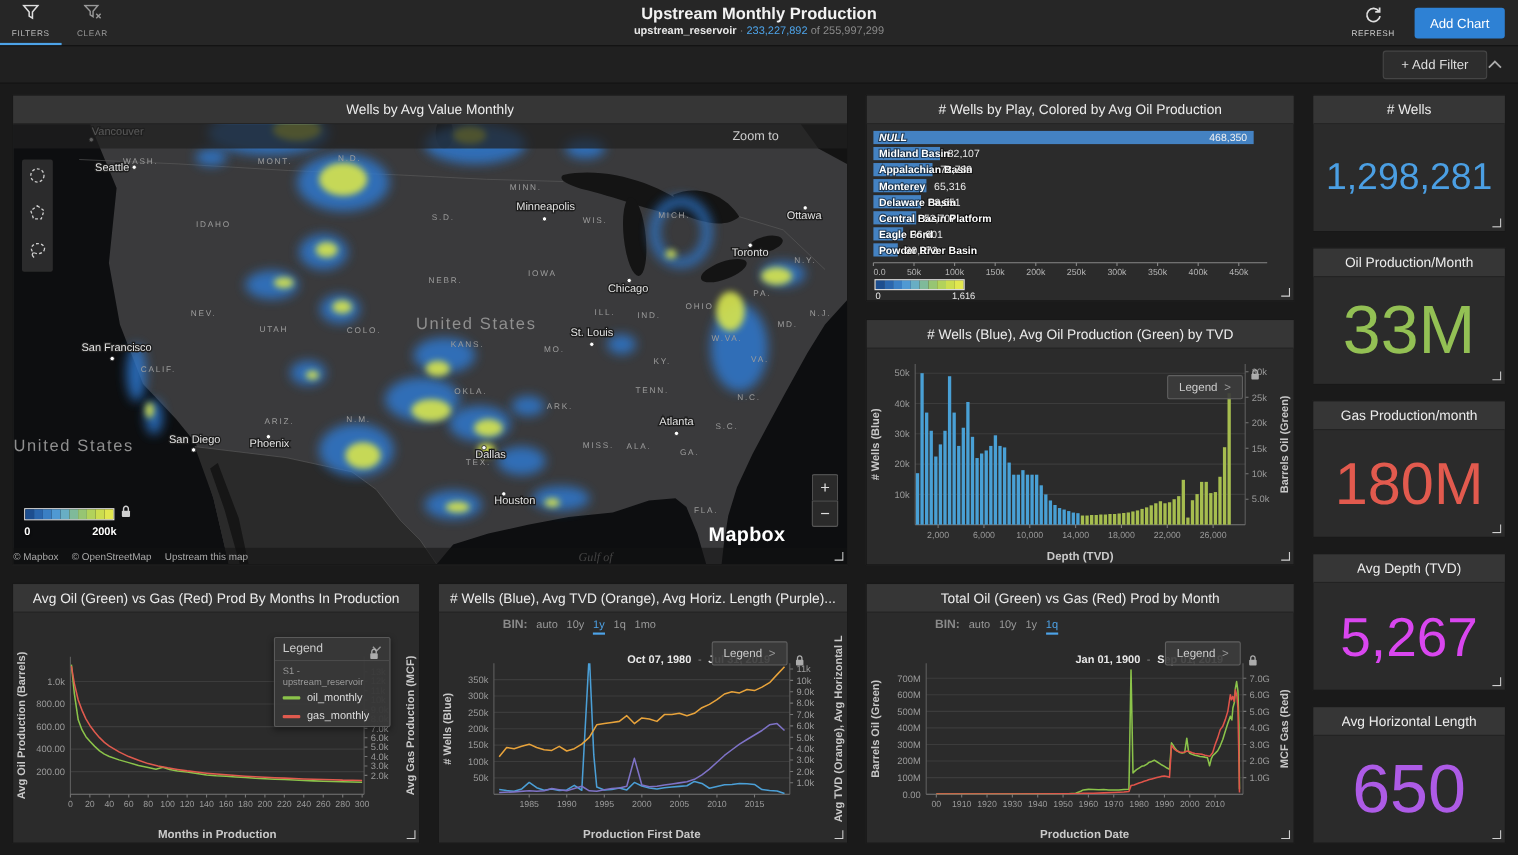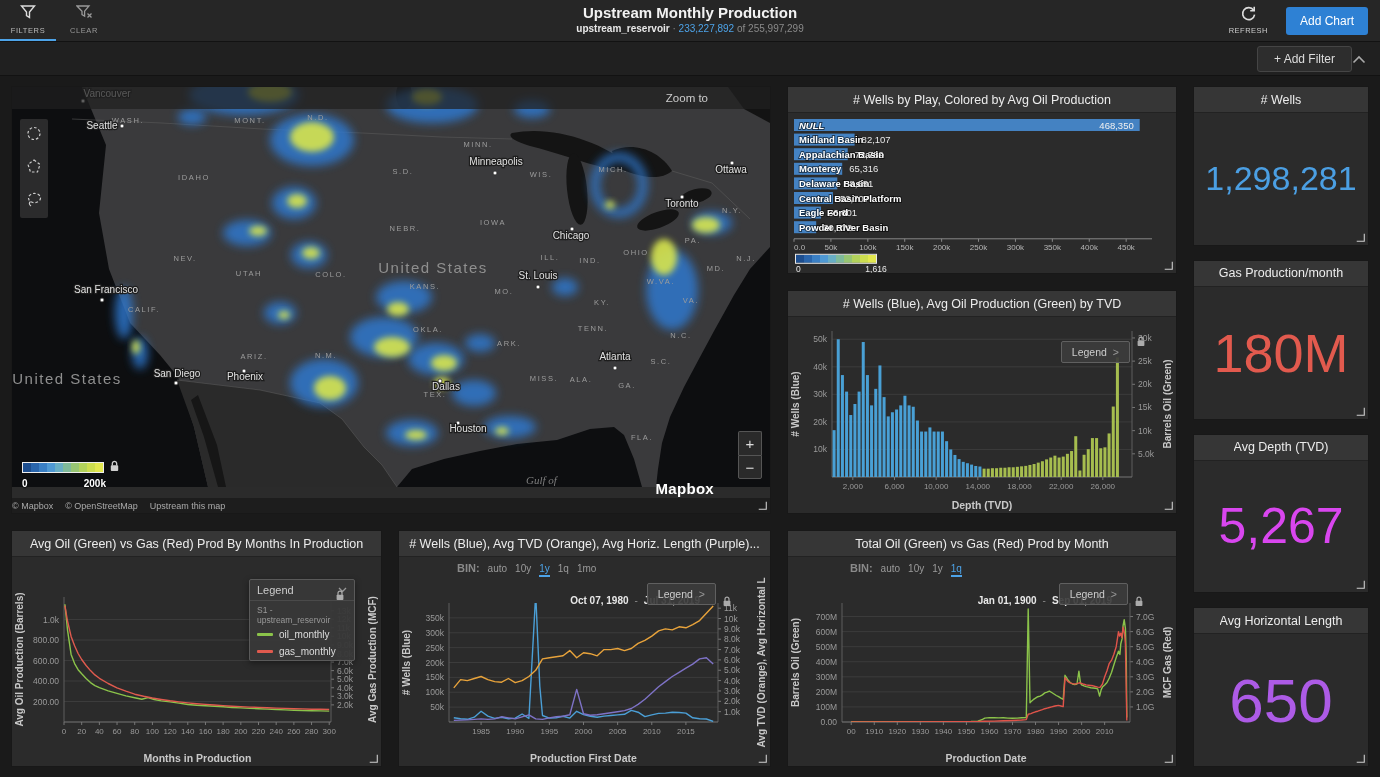--- a/index.html
+++ b/index.html
@@ -60,21 +60,21 @@
   .mlegend .swrow { display:flex; align-items:center; gap:5px; }
   .mlegend .sw { display:flex; border:1px solid #eee; }
   .mlegend .sw i { width:8px; height:9px; display:block; }
   .mlegend .lbls { display:flex; justify-content:space-between; width:84px; font-size:10px;
     font-weight:bold; color:#fff; text-shadow:0 1px 2px #000; margin-top:2px; }
   .mzoom { position:absolute; right:8px; bottom:34px; display:flex; flex-direction:column; z-index:10; }
   .mzoom button { width:24px; height:24px; background:rgba(44,44,44,.95); border:1px solid #555;
     color:#ddd; font-size:15px; line-height:1; cursor:pointer; font-family:inherit; }
   .mzoom button:first-child { border-bottom:none; border-radius:2px 2px 0 0; }
   .mzoom button:last-child { border-radius:0 0 2px 2px; }
-  .mbrand { position:absolute; right:56px; bottom:16px; color:#fff; font-size:15px;
+  .mbrand { position:absolute; right:56px; bottom:16px; color:#fff; font-size:18px;
     font-weight:bold; z-index:10; letter-spacing:.3px; }
   .mattrib { position:absolute; bottom:0; left:0; right:0; height:15px; background:rgba(18,18,18,.55);
     display:flex; justify-content:flex-start; align-items:center; gap:12px; padding-right:18px;
     font-size:9px; color:#aaa; z-index:10; }
   .mattrib span { cursor:pointer; }
   
   .binrow { position:absolute; top:5px; display:flex; gap:8px; align-items:baseline;
     font-size:10px; z-index:8; }
   .binrow b { color:#8a8a8a; font-size:11px; }
   .binopt { color:#9a9a9a; cursor:pointer; padding-bottom:1px; }
@@ -146,20 +146,23 @@
     <svg width="14" height="9" viewBox="0 0 14 9">
         <path d="M1.5,7.5 L7,2 L12.5,7.5" stroke="#aaa" stroke-width="1.6" fill="none"></path>
       </svg>
   </span>
 </div>
 
 <main class="dash">
 
   <div class="col col1">
     <section class="panel" id="map-panel">
+      <div class="phead">
+        <span>Wells by Avg Value Monthly</span>
+      </div>
       <div class="pbody map-body" id="mapBody">
           <svg class="mapsvg" viewBox="0 0 758 400" width="758" height="400">
             <defs>
               <filter id="bl1" x="-60%" y="-60%" width="220%" height="220%">
                 <feGaussianBlur stdDeviation="5"></feGaussianBlur>
               </filter>
               <filter id="bl2" x="-60%" y="-60%" width="220%" height="220%">
                 <feGaussianBlur stdDeviation="3"></feGaussianBlur>
               </filter>
             </defs>
@@ -848,20 +851,29 @@
       <div class="phead">
           <span># Wells</span>
         </div>
       <div class="pbody kpival" style="color: rgb(75, 159, 227); font-size: 34px;">1,298,281</div>
       <svg class="corner" viewBox="0 0 10 10">
           <path d="M9.2,0.8 V9.2 H0.8 M9.2,5 V9.2 H5" fill="none" stroke="#d0d0d0" stroke-width="1.2"></path>
         </svg>
     </section>
     <section class="panel kpi">
       <div class="phead">
+          <span>Oil Production/Month</span>
+        </div>
+      <div class="pbody kpival" style="color: rgb(147, 192, 84); font-size: 62px;">33M</div>
+      <svg class="corner" viewBox="0 0 10 10">
+          <path d="M9.2,0.8 V9.2 H0.8 M9.2,5 V9.2 H5" fill="none" stroke="#d0d0d0" stroke-width="1.2"></path>
+        </svg>
+    </section>
+    <section class="panel kpi">
+      <div class="phead">
           <span>Gas Production/month</span>
         </div>
       <div class="pbody kpival" style="color: rgb(226, 90, 78); font-size: 54px;">180M</div>
       <svg class="corner" viewBox="0 0 10 10">
           <path d="M9.2,0.8 V9.2 H0.8 M9.2,5 V9.2 H5" fill="none" stroke="#d0d0d0" stroke-width="1.2"></path>
         </svg>
     </section>
     <section class="panel kpi">
       <div class="phead">
           <span>Avg Depth (TVD)</span>

